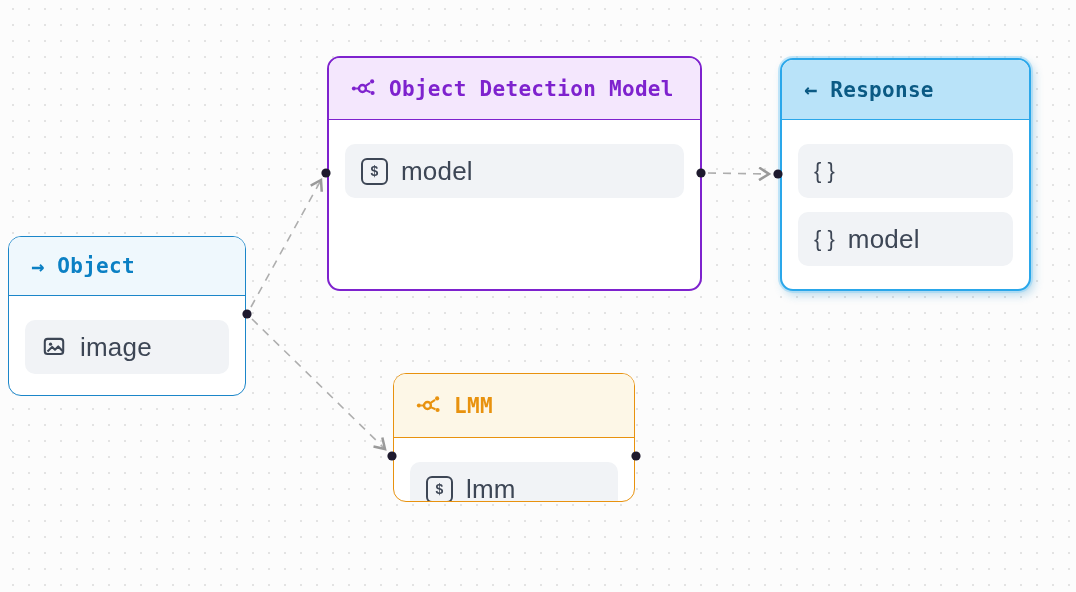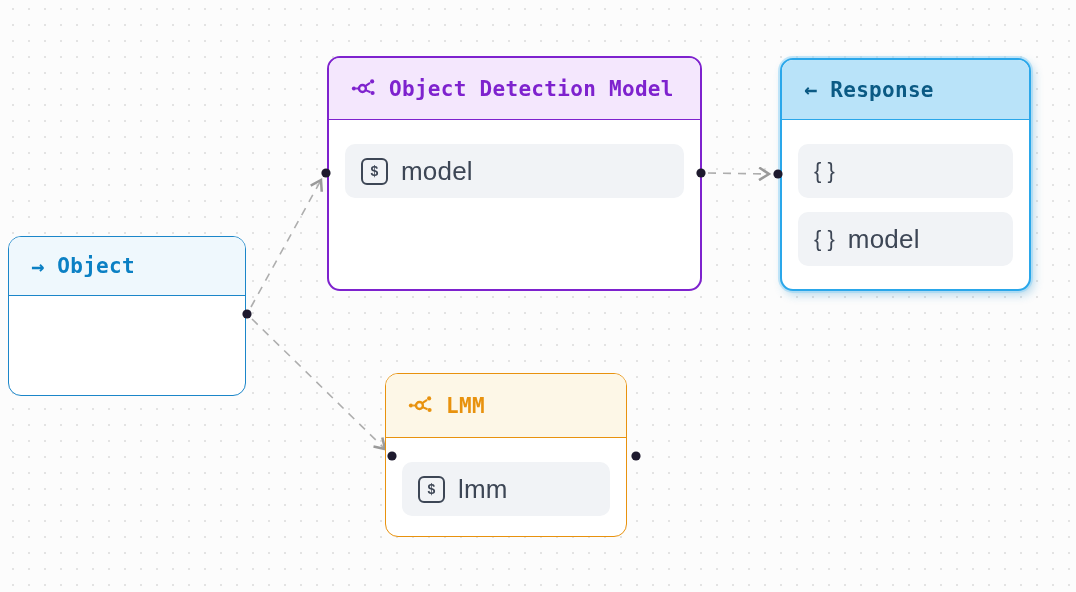--- a/index.html
+++ b/index.html
@@ -74,21 +74,21 @@
   #node-input .node-header{height:59px;}
   #node-odm{--accent:#7e22ce;--hbg:#f4e7fd;--title:#7e22ce;
     left:327px;top:56px;width:375px;height:235px;border-width:2px;}
   #node-odm .node-header{height:62px;}
   #node-response{--accent:#2aa7ea;--hbg:#b9e3f9;--title:#0b5a84;
     left:780px;top:58px;width:251px;height:233px;
     border-width:2.5px;
     box-shadow:0 0 0 2px rgba(150,214,246,.55), 3px 4px 10px rgba(30,140,200,.30);}
   #node-response .node-header{height:60px;}
   #node-lmm{--accent:#e8920e;--hbg:#fdf7e7;--title:#e8920e;
-    left:385px;top:373px;width:242px;height:164px;}
+    left:393px;top:373px;width:242px;height:129px;}
   #node-lmm .node-header{height:64px;}
 </style>
 </head>
 <body>
 
 <div class="canvas">
 
   <svg class="layer" id="edge-layer">
     <defs>
       <marker id="arrow" viewBox="0 0 8 8" refX="6.5" refY="4" markerWidth="9" markerHeight="9" orient="auto-start-reverse">
@@ -97,20 +97,32 @@
     </defs>
     <path class="edge" d="M251,307 L321,180" marker-end="url(#arrow)"></path>
     <path class="edge" d="M252,319 L385,449" marker-end="url(#arrow)"></path>
     <path class="edge" d="M708,173 L769,174" marker-end="url(#arrow)"></path>
   </svg>
 
   <div class="node" id="node-input">
     <div class="node-header">
       <span class="arrow-glyph">→</span>
       <span class="node-title">Object</span>
+    </div>
+    <div class="node-body">
+      <div class="row">
+        <span class="img-icon">
+          <svg width="26" height="26" viewBox="0 0 24 24" stroke="#3d4655">
+            <rect x="3.5" y="4.5" width="17" height="14" rx="2.6" fill="none" stroke-width="1.9"></rect>
+            <circle cx="8.8" cy="9.4" r="1.5" fill="#3d4655" stroke="none"></circle>
+            <path d="M6 16.2 l4.3-4.3 2.6 2.6 3-3 4.4 4.7" fill="none" stroke-width="1.9" stroke-linejoin="round"></path>
+          </svg>
+        </span>
+        <span class="row-label">image</span>
+      </div>
     </div>
   </div>
 
   <div class="node" id="node-odm">
     <div class="node-header">
       <span class="net-icon">
         <svg width="25" height="25" viewBox="0 0 24 24" stroke="currentColor">
           <circle cx="11" cy="12" r="3.3" fill="none" stroke-width="2.3"></circle>
           <circle cx="2.8" cy="12" r="2" fill="currentColor" stroke="none"></circle>
           <line x1="4.9" y1="12" x2="7.4" y2="12" stroke-width="2"></line>

